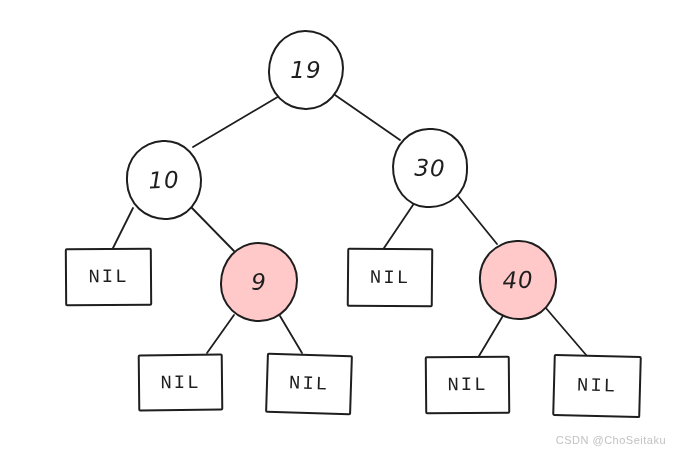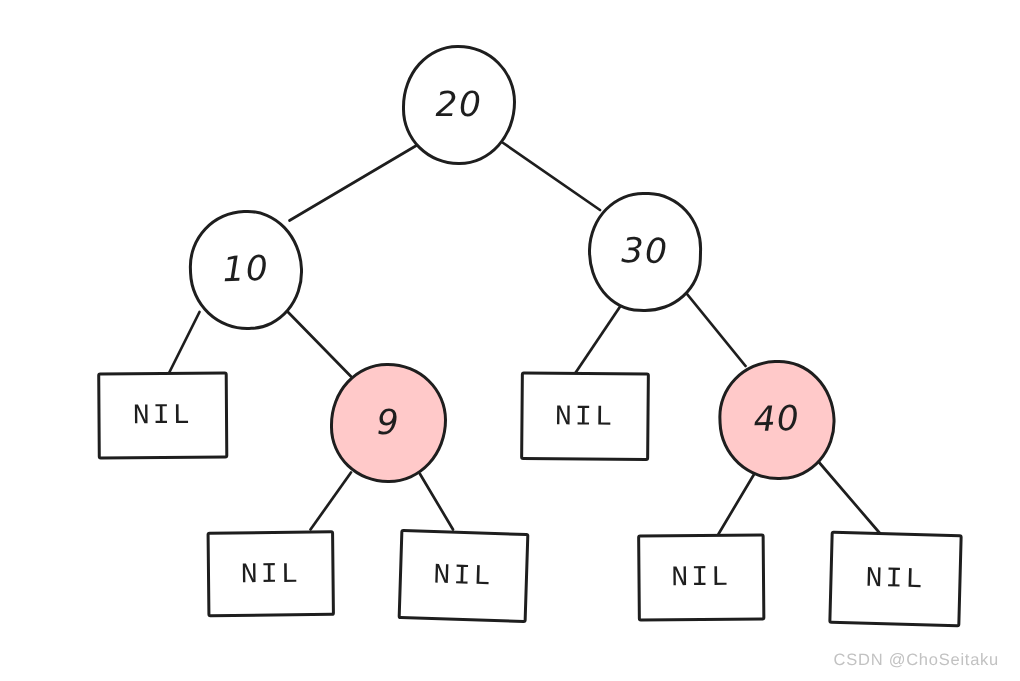--- a/index.html
+++ b/index.html
@@ -90,21 +90,21 @@
     <line x1="190" y1="206" x2="234" y2="251"></line>
     <line x1="415" y1="202" x2="382" y2="251"></line>
     <line x1="458" y1="196" x2="497" y2="244"></line>
     <line x1="234" y1="315" x2="207" y2="353"></line>
     <line x1="280" y1="316" x2="302" y2="353"></line>
     <line x1="504" y1="314" x2="479" y2="356"></line>
     <line x1="545" y1="307" x2="587" y2="356"></line>
   </svg>
 
   <div class="node circle c1 n18">
-    <span>20</span>
+    <span>19</span>
   </div>
 
   <div class="node circle c2 n10">
     <span>10</span>
   </div>
 
   <div class="node circle c3 n30">
     <span>30</span>
   </div>
 

